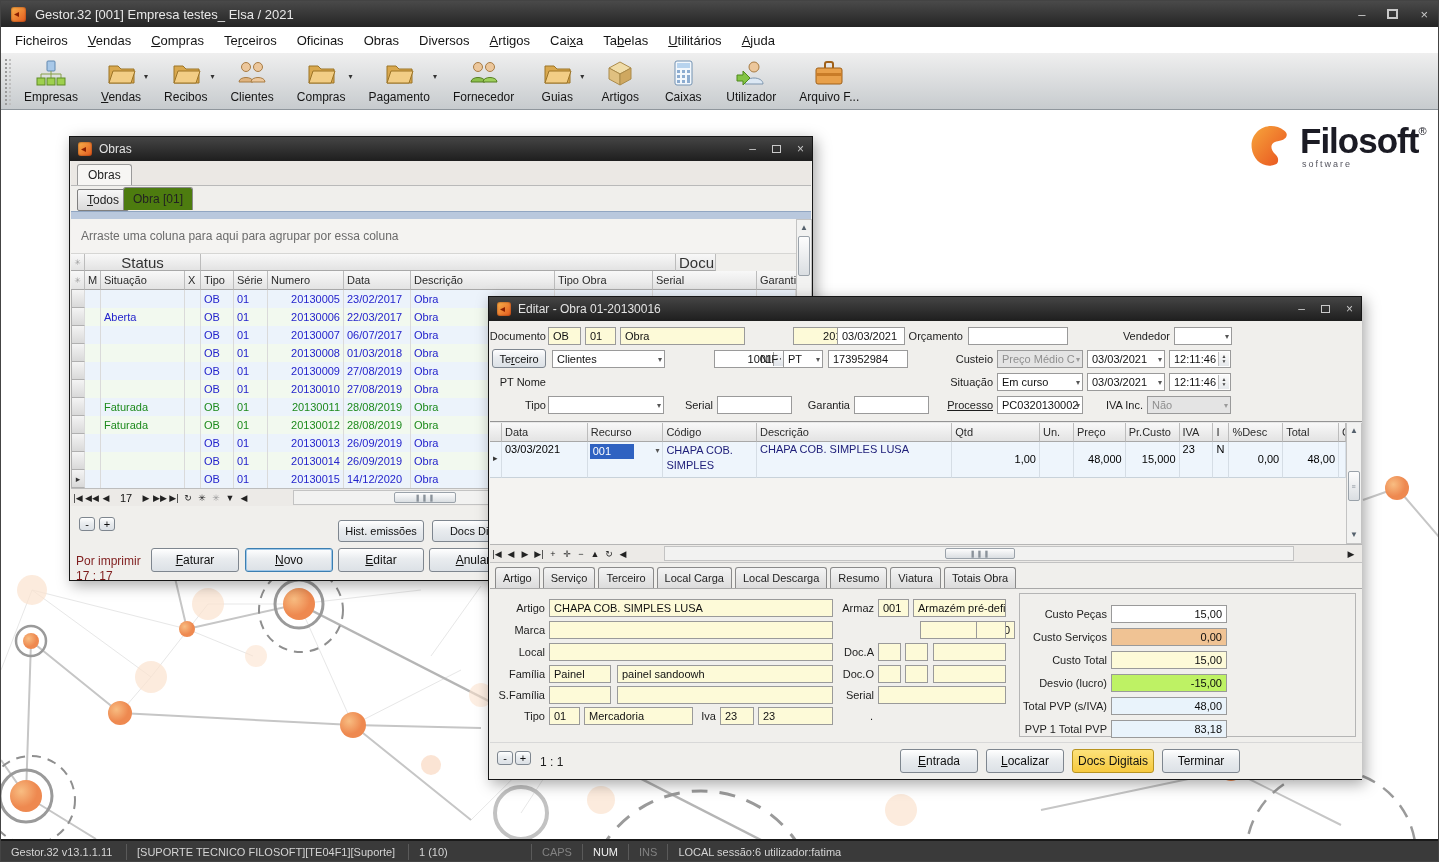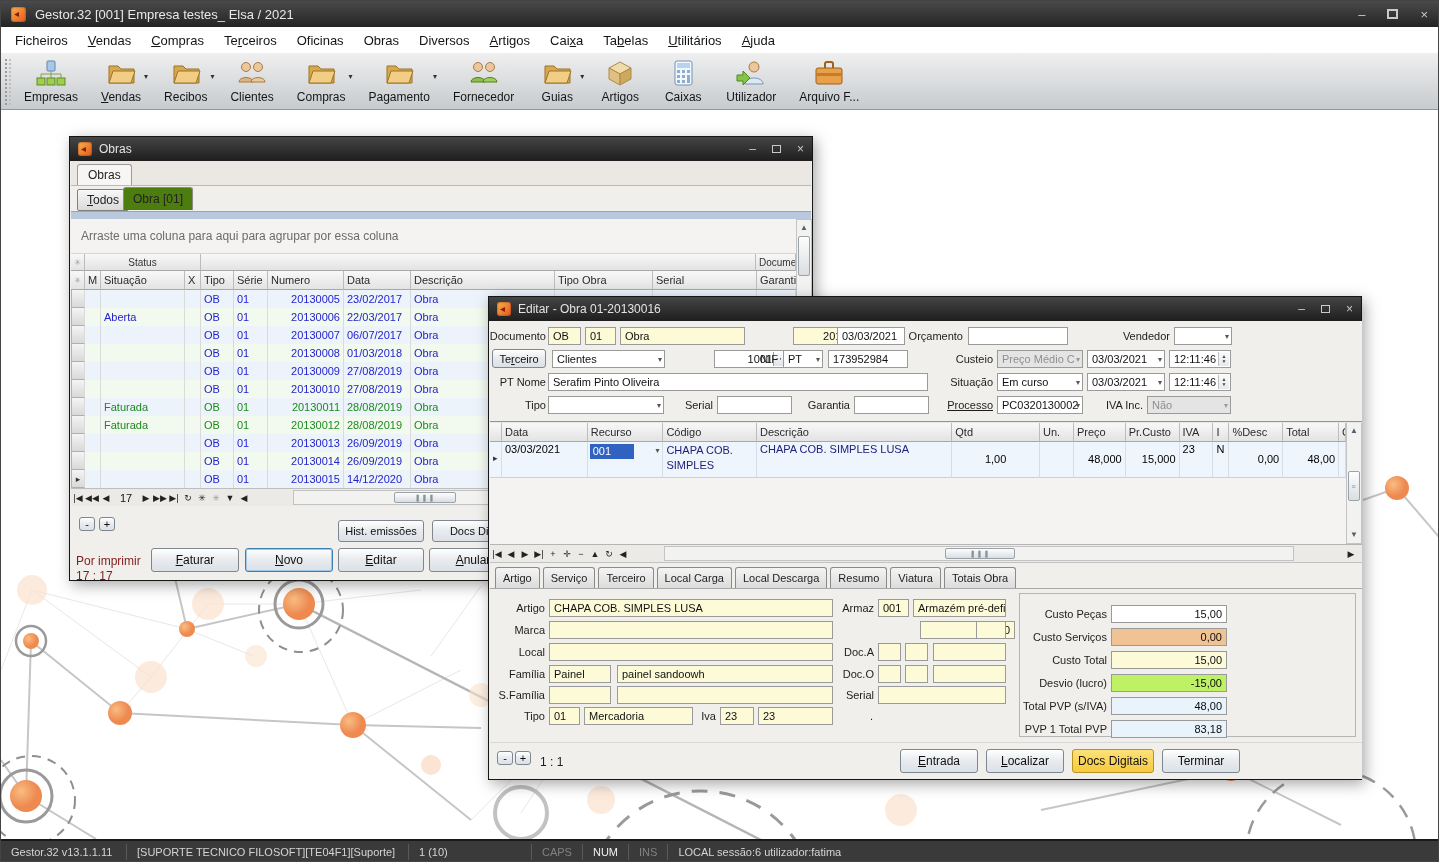--- a/index.html
+++ b/index.html
@@ -89,21 +89,21 @@
   .tab-main{position:absolute;left:6px;top:3px;padding:3px 10px;background:#f7f6f4;border:1px solid #9a9a9a;border-bottom:none;
     border-radius:3px 3px 0 0;font-size:12px;color:#222;}
   .tabstrip2{position:absolute;left:1px;top:49px;width:740px;height:25px;background:#f0efec;}
   .tab-todos{position:absolute;left:6px;top:3px;padding:3px 9px;background:linear-gradient(#f7f7f7,#d9d9d9);
     border:1px solid #808080;border-radius:2px;font-size:12px;color:#222;}
   .tab-obra{position:absolute;left:52px;top:1px;padding:4px 9px;background:#4d7c0f;border:1px solid #8a8a8a;border-bottom:none;
     border-radius:3px 3px 0 0;font-size:12px;color:#222;}
   .bluebar{position:absolute;left:1px;top:74px;width:740px;height:8px;background:#b9c8dd;border-top:1px solid #91a6c2;}
   .grouphint{position:absolute;left:1px;top:82px;width:725px;height:35px;background:#f4f3f1;border-bottom:1px solid #d6d6d4;
     font-size:12px;color:#6b6b6b;display:flex;align-items:center;padding-left:10px;}
-  .oband{position:absolute;left:1px;top:117px;width:725px;height:17px;display:flex;font-size:10px;color:#333;}
+  .oband{position:absolute;left:1px;top:117px;width:645px;height:17px;display:flex;font-size:15px;color:#333;}
   .ohead{position:absolute;left:1px;top:134px;width:725px;height:19px;display:flex;font-size:11px;color:#2b2b2b;}
   .hcell{background:linear-gradient(#f8f8f8,#e3e3e3);border-right:1px solid #bcbcbc;border-bottom:1px solid #a8a8a8;
     padding:0 3px;display:flex;align-items:center;overflow:hidden;white-space:nowrap;}
   .corner::before{content:"✳";font-size:8px;color:#9a9a9a;margin:auto;}
   .orows{position:absolute;left:1px;top:153px;width:725px;}
   .trow{display:flex;height:18px;font-size:11px;}
   .trow:nth-child(odd){background:#ecf3fb;}
   .trow:nth-child(even){background:#f2f9ef;}
   .trow .cell{border-right:1px solid #dadada;padding:0 3px;display:flex;align-items:center;overflow:hidden;white-space:nowrap;}
   .tone-blue .cell{color:#2323cc;}
@@ -123,21 +123,21 @@
   .porimp{position:absolute;left:5px;top:48px;font-size:12px;color:#7f1d1d;line-height:15px;}
 
   
   #editar-win{left:487px;top:295px;width:874px;height:484px;z-index:5;}
   .eform{position:absolute;left:1px;top:24px;width:872px;height:102px;background:#f0efec;border-bottom:2px groove #e8e8e8;}
   .egridwrap{position:absolute;left:1px;top:126px;width:872px;height:122px;background:#f4f3f1;border-bottom:1px solid #b5b5b5;}
   .ehead{position:absolute;left:0;top:0;width:856px;height:19px;display:flex;font-size:11px;color:#2b2b2b;}
   .erow{position:absolute;left:0;top:19px;width:856px;height:36px;display:flex;background:#eef5fc;font-size:11px;}
   .erow .cell{border-right:1px solid #d5dde5;border-bottom:1px solid #c8d2da;padding:1px 3px;overflow:hidden;}
   .ew0{width:12px;flex:0 0 auto;}.ew1{width:86px;}.ew2{width:76px;}.ew3{width:94px;}.ew4{width:196px;}
-  .ew5{width:88px;text-align:center;}.ew6{width:34px;}.ew7{width:52px;text-align:right;}.ew8{width:54px;text-align:right;}
+  .ew5{width:88px;text-align:right;}.ew6{width:34px;}.ew7{width:52px;text-align:right;}.ew8{width:54px;text-align:right;}
   .ew9{width:34px;}.ew10{width:16px;}.ew11{width:54px;text-align:right;}.ew12{width:56px;text-align:right;}.ew13{flex:1;}
   .ew5.cell,.ew7.cell,.ew8.cell,.ew11.cell,.ew12.cell{display:block;line-height:32px;}
   .selmark::after{content:"▸";color:#333;font-size:9px;display:block;margin-top:10px;}
   .navy{color:#20207a;}
   .reccell{position:relative;}
   .recsel{position:absolute;left:2px;top:2px;width:44px;height:15px;background:#2f62c1;color:#fff;padding:0 3px;font-size:11px;line-height:15px;}
   .reccell::after{content:"▾";position:absolute;right:3px;top:4px;font-size:8px;color:#555;}
   .enav{position:absolute;left:1px;top:248px;width:872px;height:18px;background:#eceae7;border-bottom:1px solid #c2c2c2;
     display:flex;align-items:center;font-size:9px;color:#222;}
   .etabs{position:absolute;left:1px;top:266px;width:872px;height:26px;display:flex;align-items:flex-end;padding-left:5px;
@@ -423,20 +423,35 @@
         <circle cx="25" cy="686" r="26" fill="none" stroke="#9a9a9a" stroke-width="3"></circle>
         <circle cx="25" cy="686" r="16" fill="url(#nodeg)"></circle>
         <circle cx="520" cy="703" r="26" fill="none" stroke="#c2c2c2" stroke-width="4"></circle>
         <circle cx="700" cy="796" r="115" fill="none" stroke="#9a9a9a" stroke-width="3" stroke-dasharray="16 12"></circle>
         <circle cx="1330" cy="745" r="85" fill="none" stroke="#9a9a9a" stroke-width="2.5" stroke-dasharray="14 10"></circle>
         <circle cx="1396" cy="378" r="12" fill="url(#nodeg)"></circle>
         <circle cx="1230" cy="660" r="11" fill="url(#nodeg)"></circle>
       </g>
     </svg>
 
+    <div class="logo">
+      <svg width="52" height="52" viewBox="0 0 54 54">
+        <defs>
+            <linearGradient id="lg" x1="0" y1="0" x2="1" y2="1">
+          <stop offset="0" stop-color="#f7a63c"></stop>
+              <stop offset="1" stop-color="#e8501e"></stop>
+            </linearGradient>
+          </defs>
+        <path d="M42 9 C26 -3 6 9 8 27 C9.5 40 21 49 33 44 C36 42.5 36.5 37 33 34 C26 28 27.5 21 35 20 C44 19 47 13 42 9 Z" fill="url(#lg)"></path>
+      </svg>
+      <span class="logo-text">
+        <span class="logo-brand">Filosoft</span><span class="logo-reg">®</span>
+        <span class="logo-sub">software</span>
+      </span>
+    </div>
 
     <div class="win" id="obras-win" style="top:26px;left:68px;">
       <div class="wt">
         <span class="appicon"></span>
         <span>Obras</span>
         <span class="wctls">
           <span class="wctl">–</span>
           <span class="box-icon"></span>
           <span class="wctl">×</span>
         </span>
@@ -730,21 +745,20 @@
         <span class="fld" style="left:338px;top:29px;width:80px;">173952984</span>
         <span class="lbl" style="left:430px;top:29px;width:73px;">Custeio</span>
         <span class="fld dd gray" style="left:507px;top:29px;width:86px;">Preço Médio C</span>
         <span class="fld dd" style="left:597px;top:29px;width:78px;">03/03/2021</span>
         <span class="fld" style="left:679px;top:29px;width:62px;padding-right:13px;">
             <span>12:11:46</span>
             <span class="spinbox">▲<br>▼</span>
           </span>
 
         <span class="lbl" style="left:2px;top:52px;width:54px;">PT Nome</span>
-        <span class="fld" style="left:58px;top:52px;width:380px;">Serafim Pinto Oliveira</span>
         <span class="lbl" style="left:448px;top:52px;width:55px;">Situação</span>
         <span class="fld dd" style="left:507px;top:52px;width:86px;">Em curso</span>
         <span class="fld dd" style="left:597px;top:52px;width:78px;">03/03/2021</span>
         <span class="fld" style="left:679px;top:52px;width:62px;padding-right:13px;">
             <span>12:11:46</span>
             <span class="spinbox">▲<br>▼</span>
           </span>
 
         <span class="lbl" style="left:2px;top:75px;width:54px;">Tipo</span>
         <span class="fld dd" style="left:58px;top:75px;width:116px;"></span>

